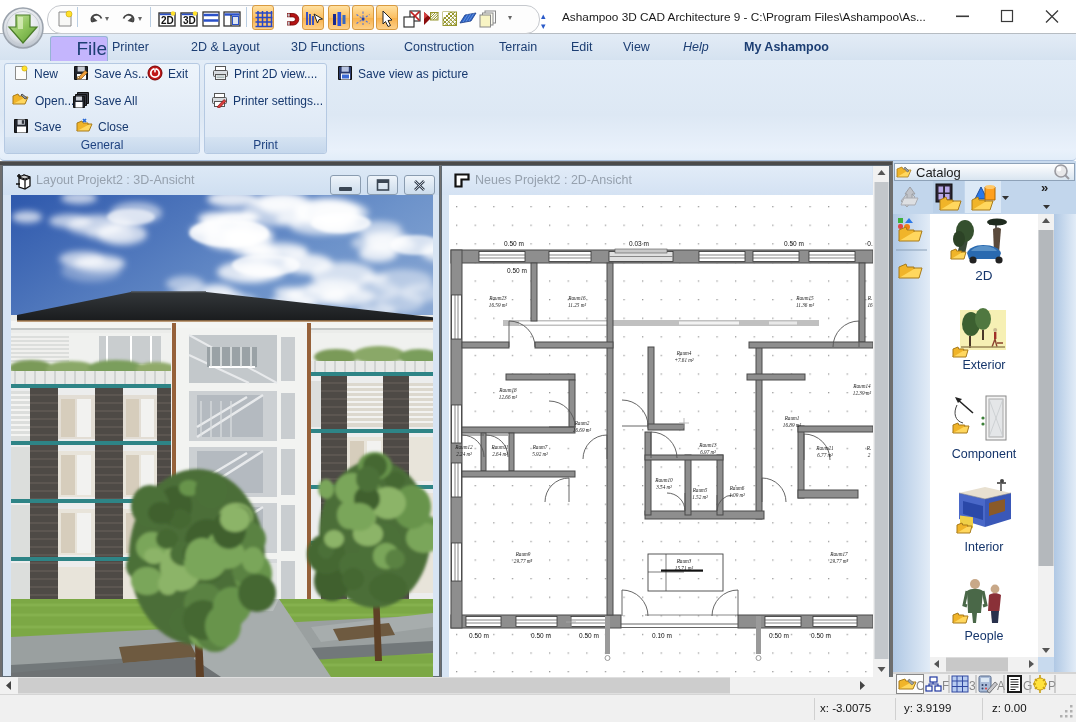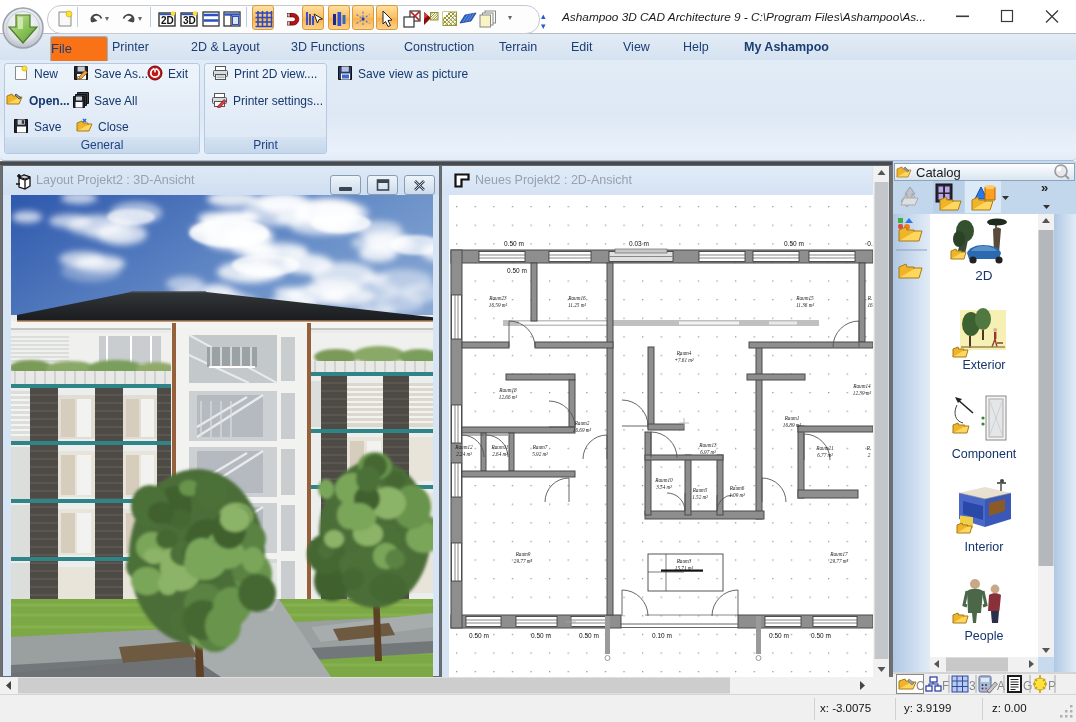--- a/index.html
+++ b/index.html
@@ -2,31 +2,31 @@
 <html><head>
 <meta charset="utf-8">
 <style>
 * { margin:0; padding:0; box-sizing:border-box; }
 html,body { width:1076px; height:722px; overflow:hidden; font-family:"Liberation Sans", sans-serif; }
 #app { position:relative; width:1076px; height:722px; background:#fff; }
 .abs { position:absolute; }
 
 
 #titlebar { left:0; top:0; width:1076px; height:34px; background:#ffffff; border-bottom:1px solid #b6bcc2; }
-#apptitle { left:562px; top:10px; font-size:11.8px; color:#1a1a1a; white-space:nowrap;font-style:italic; }
+#apptitle { left:562px; top:10px; font-size:11.8px; color:#1a1a1a; white-space:nowrap; }
 #qat { left:47px; top:5px; width:493px; height:29px; background:#fdfdfd; border:1px solid #c6c9ce; border-radius:14px; }
 .qi { position:absolute; top:10px; width:18px; height:18px; }
 .qhl { position:absolute; top:5px; height:25px; width:22px; background:linear-gradient(#ffe0a0,#fcc063 50%,#f8b049 51%,#fdd089); border:1px solid #d89a40; border-radius:3px; }
 .qsep { position:absolute; top:7px; width:1px; height:20px; background:#b9cde2; }
 .qdrop { position:absolute; top:14px; font-size:8px; color:#666; }
 
 
 #tabbar { left:0; top:34px; width:1076px; height:26px; background:linear-gradient(#e3ecf6,#d5e2f0); }
 .tab { position:absolute; top:0; height:25px; line-height:25px; font-size:12.5px; color:#1c3e73; }
-#filetab { left:50px; top:36px; width:58px; height:25px; background:#f97316; border:1px solid #96b4d4; border-bottom:none; border-radius:3px 3px 0 0; text-align:left; line-height:24px; font-size:13px; color:#1c3e73; }
+#filetab { left:50px; top:36px; width:58px; height:25px; background:#c4b5fd; border:1px solid #96b4d4; border-bottom:none; border-radius:3px 3px 0 0; text-align:right; line-height:24px; font-size:19px; color:#1c3e73; }
 
 
 #ribbon { left:0; top:60px; width:1076px; height:101px; background:linear-gradient(#e2ecf7,#dde8f4 55%,#e9f1fb 90%,#e2edf9); border-bottom:1px solid #a8bedb; border-radius:0 0 4px 4px; }
 .rgroup { position:absolute; top:3px; height:91px; border:1px solid #b5c9e2; border-radius:3px; background:linear-gradient(#edf4fb,#e0eaf6 70%,#dbe7f4); }
 .rlabel { position:absolute; left:0; right:0; bottom:0; height:16px; background:linear-gradient(#d5e3f2,#c5d7ec); border-radius:0 0 3px 3px; text-align:center; font-size:12px; color:#1e4280; line-height:16px; }
 .rbtn { position:absolute; height:18px; font-size:12px; color:#16386e; white-space:nowrap; }
 .rbtn svg { vertical-align:-3px; margin-right:5px; }
 
 
 #mdi { left:0; top:161px; width:1076px; height:533px; background:#6e6e6e; }
@@ -183,35 +183,35 @@
   </svg>
 
   <div id="tabbar" class="abs"></div>
   <div class="tab" style="left:112px; top:35px;">Printer</div>
   <div class="tab" style="left:191px; top:35px;">2D &amp; Layout</div>
   <div class="tab" style="left:291px; top:35px;">3D Functions</div>
   <div class="tab" style="left:404px; top:35px;">Construction</div>
   <div class="tab" style="left:499px; top:35px;">Terrain</div>
   <div class="tab" style="left:571px; top:35px;text-align:right;">Edit</div>
   <div class="tab" style="left:623px; top:35px;">View</div>
-  <div class="tab" style="left:683px; top:35px;">Help</div>
+  <div class="tab" style="left:683px; top:35px;font-style:italic;">Help</div>
   <div class="tab" style="left:744px; top:35px;font-weight:bold;">My Ashampoo</div>
 
   <div id="ribbon" class="abs">
     <div class="rgroup" style="left:204px; width:123px;">
         <div class="rlabel">Print</div>
       </div>
     <div class="rgroup" style="left:4px; width:196px;">
         <div class="rlabel">General</div>
       </div>
     <div class="rbtn" style="left:13px; top:5px;"><svg width="16" height="16" viewBox="0 0 16 16">
           <path d="M2.5 1.5h8l3 3v10h-11z" fill="#fdfdfb" stroke="#8a8a88"></path>
           <circle cx="11.5" cy="3.5" r="2.6" fill="#ffe02a" stroke="#c8a400" stroke-width="0.6"></circle>
         </svg>New</div>
-    <div class="rbtn" style="left:6px; top:32px;font-weight:bold;"><svg width="18" height="16" viewBox="0 0 18 16">
+    <div class="rbtn" style="left:12px; top:32px;"><svg width="18" height="16" viewBox="0 0 18 16">
           <path d="M1 12 4 5h12l-3 7z" fill="#ffd75e" stroke="#a87b1a"></path>
           <path d="M1 12 1 4l5-2 1 2h5v2" fill="#f0b429" stroke="#a87b1a"></path>
           <path d="M10 2l5 4-2 1-4-4z" fill="#9aa0a6" stroke="#555"></path>
         </svg>Open...</div>
     <div class="rbtn" style="left:13px; top:58px;"><svg width="16" height="16" viewBox="0 0 16 16">
           <path d="M1.5 1.5h13v13h-13z" fill="#20242c" stroke="#111"></path>
           <rect x="4" y="8.5" width="9" height="6" fill="#fff"></rect>
           <rect x="4.6" y="1.5" width="7.2" height="5.2" fill="#c8ccd4"></rect>
           <rect x="8.8" y="2.2" width="2.2" height="3.6" fill="#30343c"></rect>
         </svg>Save</div>

